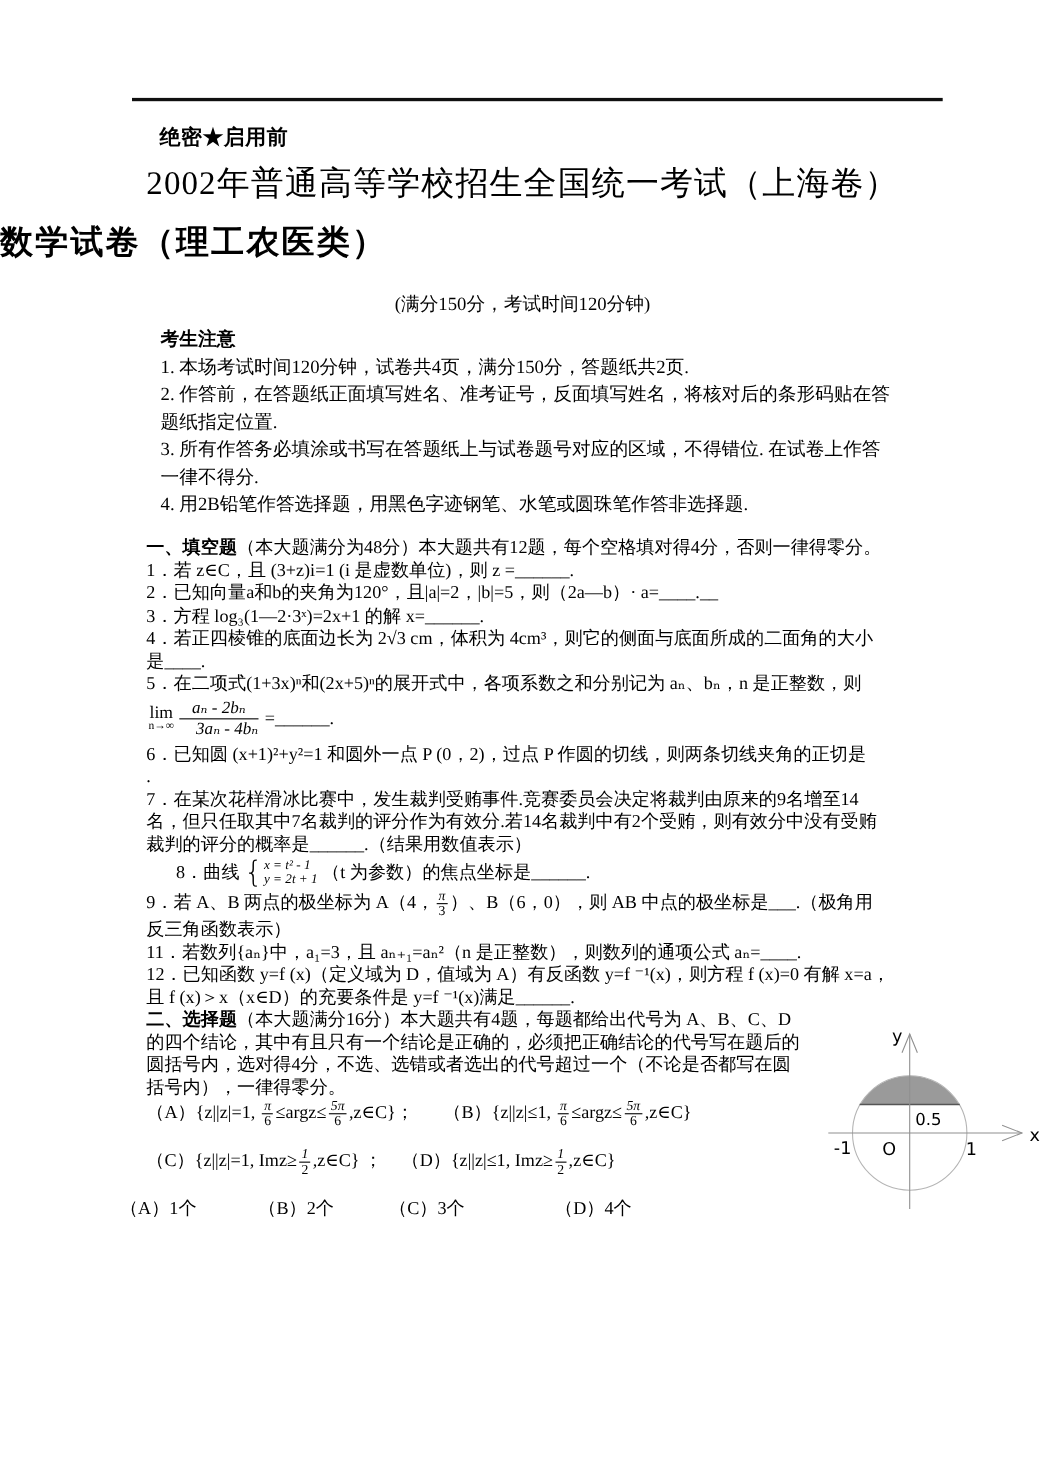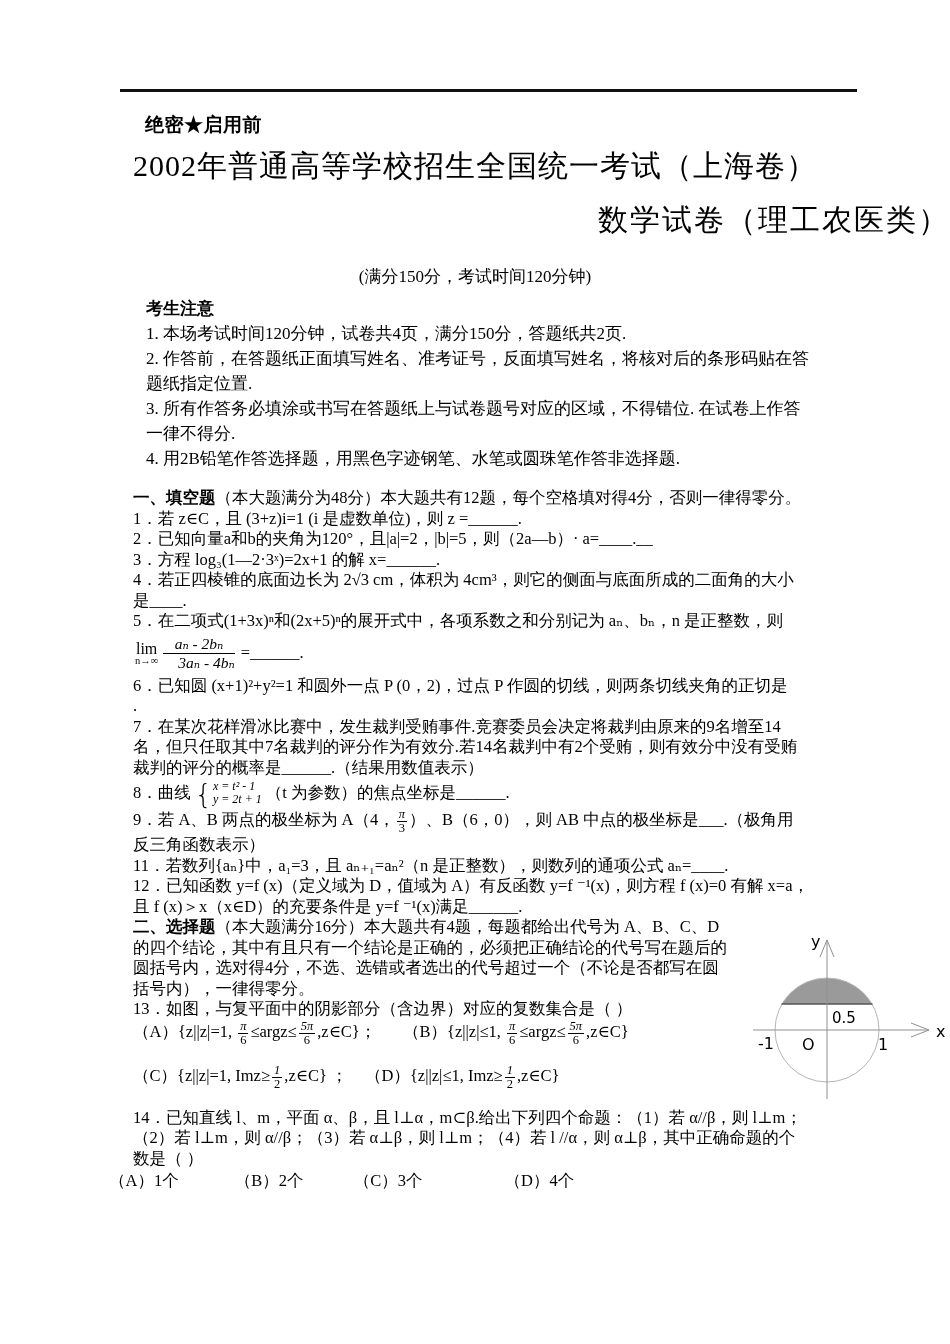--- a/index.html
+++ b/index.html
@@ -3,38 +3,38 @@
 <meta charset="utf-8">
 <style>
   html,body{margin:0;padding:0;}
   body{
     width:950px;height:1344px;background:#ffffff;position:relative;overflow:hidden;
     font-family:"Liberation Serif","DejaVu Serif",serif;color:#000;
   }
   .top-rule{margin:89px 0 0 120px;width:737px;border-top:3px solid #101010;height:0;}
   .classified{margin:20px 0 0 145px;font-size:19px;font-weight:bold;letter-spacing:.5px;}
   .title1{margin:8px 0 0 0;text-align:center;font-size:30px;font-weight:400;letter-spacing:1px;}
-  .title2{margin:13px 0 0 0;text-align:right;font-size:30px;font-weight:400;letter-spacing:2px;}
+  .title2{margin:13px 0 0 0;text-align:left;font-size:30px;font-weight:700;letter-spacing:2px;}
   .subtitle{margin:24px 0 0 0;text-align:center;font-size:17px;}
   .notice{margin:8px 138px 0 146px;font-size:17px;line-height:25px;}
   .notice-h{font-weight:bold;}
   .sec{margin:0 140px 0 133px;font-size:16.5px;line-height:20.5px;}
   .sec1{margin-top:17px;}
   .sec p{margin:0;}
   .bold{font-weight:bold;}
   
   .q5formula{display:flex;align-items:center;height:40px;margin:2px 0 2px 2px;}
   .lim{display:inline-block;text-align:center;margin-right:5px;}
   .lim .limtop{display:block;font-size:16px;line-height:15px;}
   .lim .limsub{display:block;font-size:10.5px;line-height:10px;}
   .bigfrac{display:inline-block;text-align:center;font-style:italic;font-size:15.5px;margin-right:6px;}
   .bigfrac .num{display:block;border-bottom:1px solid #000;padding:0 3px;line-height:18px;}
   .bigfrac .den{display:block;line-height:18px;margin-left:15px;}
   
-  .q8line{display:flex;align-items:center;height:30px;}
+  .q8line{display:flex;align-items:center;height:30px;margin-left:27px;}
   .brace{font-family:"DejaVu Sans",sans-serif;font-size:27px;font-weight:300;line-height:27px;margin:0 1px 0 4px;}
   .cases{display:inline-block;font-size:12px;font-style:italic;line-height:13px;margin-right:4px;}
   .cases .case{display:block;white-space:nowrap;}
   
   .sfrac{display:inline-block;vertical-align:middle;text-align:center;font-size:12.5px;line-height:13px;font-style:italic;margin:0 2px;}
   .sfrac .fn{display:block;border-bottom:1px solid #000;padding:0 2px;}
   .sfrac .fd{display:block;font-style:normal;}
   
   .optrow{display:flex;align-items:flex-start;margin-left:-24px;min-height:44px;}
   .opt{white-space:nowrap;}
@@ -124,40 +124,38 @@
           <text x="57" y="123">O</text>
           <text x="13" y="122">-1</text>
           <text x="133" y="123">1</text>
           <text x="87" y="96" font-size="15">0.5</text>
         </g>
       </svg>
     </div>
   </div>
 
   <p><span class="bold">二、选择题</span><span>（本大题满分16分）本大题共有4题，每题都给出代号为 A、B、C、D 的四个结论，其中有且只有一个结论是正确的，必须把正确结论的代号写在题后的圆括号内，选对得4分，不选、选错或者选出的代号超过一个（不论是否都写在圆括号内），一律得零分。</span></p>
-  <p>13．如图，与复平面中的阴影部分（含边界）对应的复数集合是（  ）</p>
 
   <div class="optrow">
     <span class="opt optA">
       <span>（A）{z||z|=1, </span><span class="sfrac"><span class="fn">π</span><span class="fd">6</span></span><span>≤argz≤</span><span class="sfrac"><span class="fn">5π</span><span class="fd">6</span></span><span>,z∈C}；</span>
     </span>
     <span class="opt">
       <span>（B）{z||z|≤1, </span><span class="sfrac"><span class="fn">π</span><span class="fd">6</span></span><span>≤argz≤</span><span class="sfrac"><span class="fn">5π</span><span class="fd">6</span></span><span>,z∈C}</span>
     </span>
   </div>
 
   <div class="optrow">
     <span class="opt optC">
       <span>（C）{z||z|=1, Imz≥</span><span class="sfrac"><span class="fn">1</span><span class="fd">2</span></span><span>,z∈C} ；</span>
     </span>
     <span class="opt">
       <span>（D）{z||z|≤1, Imz≥</span><span class="sfrac"><span class="fn">1</span><span class="fd">2</span></span><span>,z∈C}</span>
     </span>
   </div>
 
-  <p>14．已知直线 l、m，平面 α、β，且 l⊥α，m⊂β.给出下列四个命题：（1）若 α//β，则 l⊥m；（2）若 l⊥m，则 α//β；（3）若 α⊥β，则 l⊥m；（4）若 l //α，则 α⊥β，其中正确命题的个数是（  ）</p>
   <div class="q14opts">
     <span>（A）1个</span>
     <span>（B）2个</span>
     <span>（C）3个</span>
     <span>（D）4个</span>
   </div>
 </div>
 
 </body></html>

